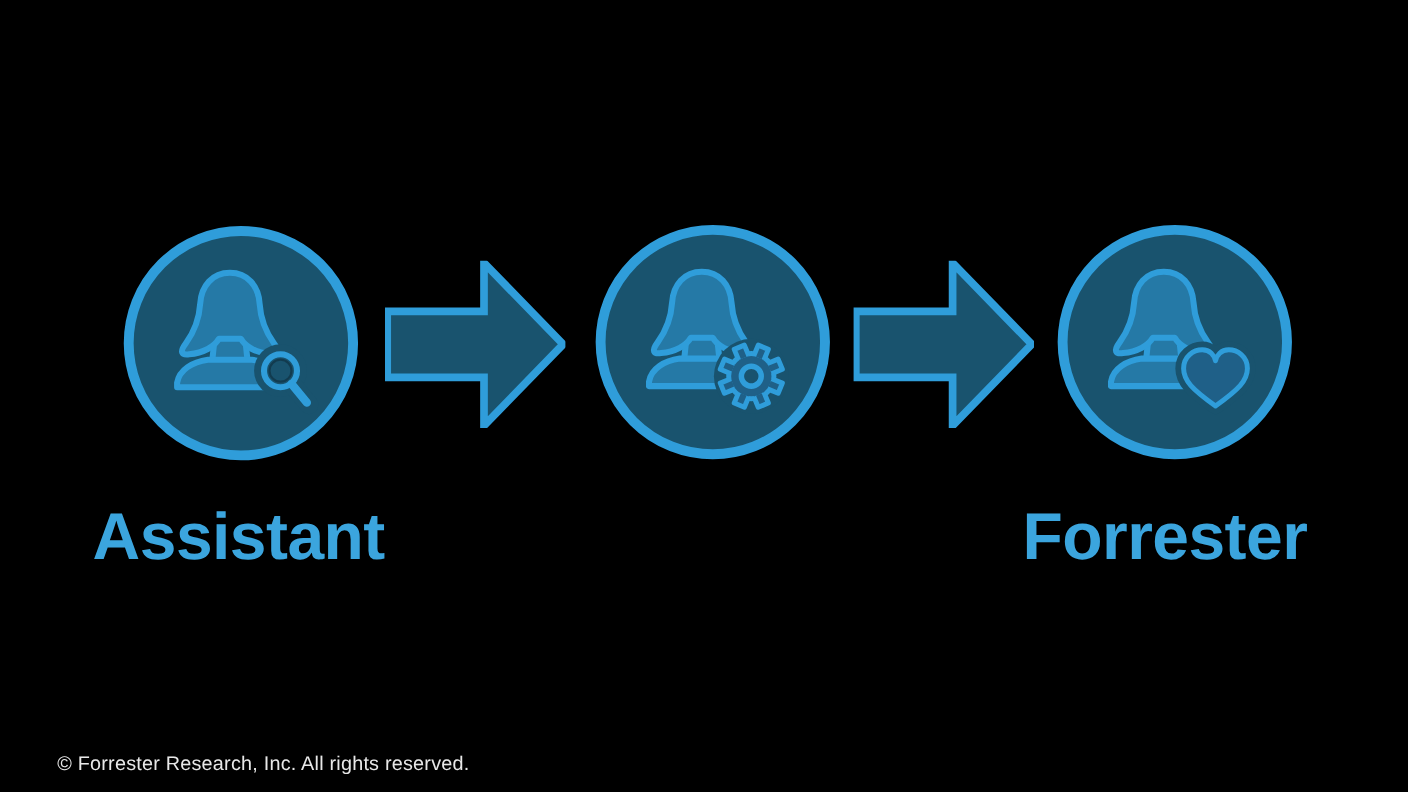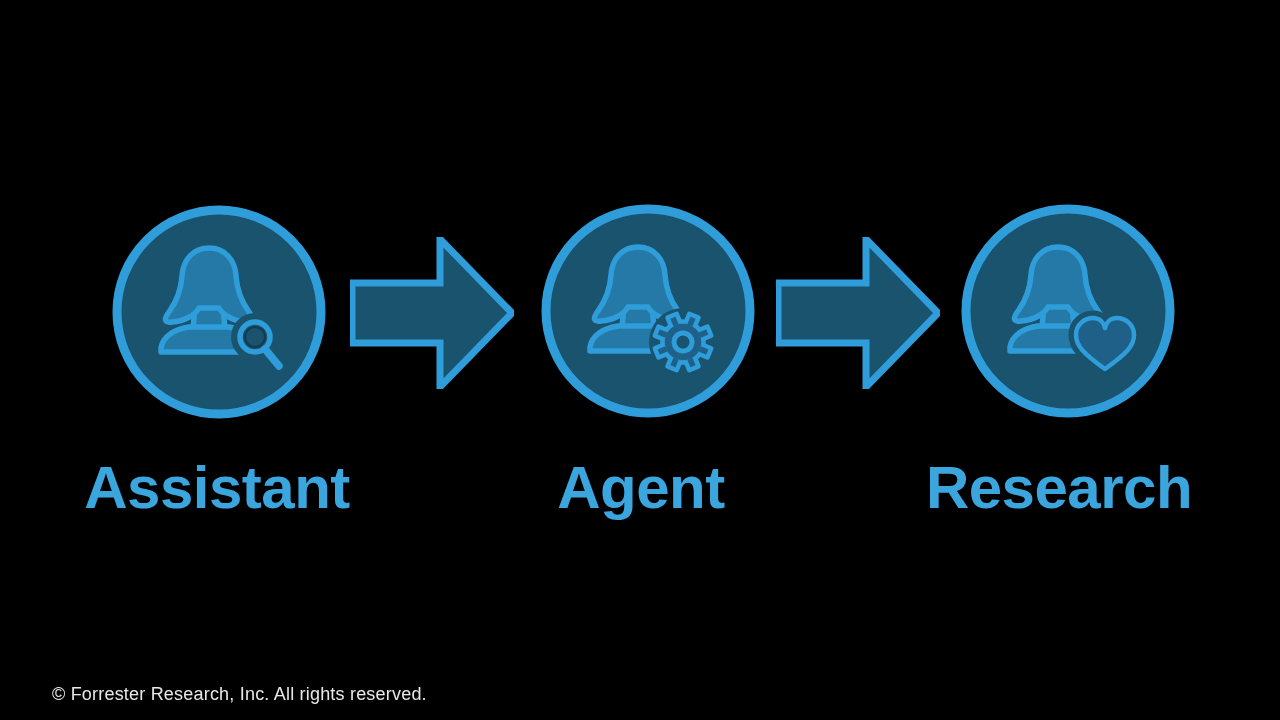--- a/index.html
+++ b/index.html
@@ -113,18 +113,17 @@
     <g>
         <use href="#person-shape"></use>
       </g>
     <g>
       <path class="halo-heart" stroke-width="15" d="M 148 169 C 127 154 119 146 119 135 C 119 124 128 118 136 118 C 143 118 147 123 148 128 C 149 123 153 118 160 118 C 168 118 177 124 177 135 C 177 146 169 154 148 169 Z"></path>
       <path class="bf" stroke-width="6" d="M 148 169 C 127 154 119 146 119 135 C 119 124 128 118 136 118 C 143 118 147 123 148 128 C 149 123 153 118 160 118 C 168 118 177 124 177 135 C 177 146 169 154 148 169 Z"></path>
     </g>
   </svg>
 
   <div class="stage-label l1">Assistant</div>
-  <div class="stage-label l2">Agent</div>
-  <div class="stage-label l3">Research</div>
+  <div class="stage-label l3">Forrester</div>
 
   <div class="footer">© Forrester Research, Inc. All rights reserved.</div>
 
 </div>
 
 </body></html>

